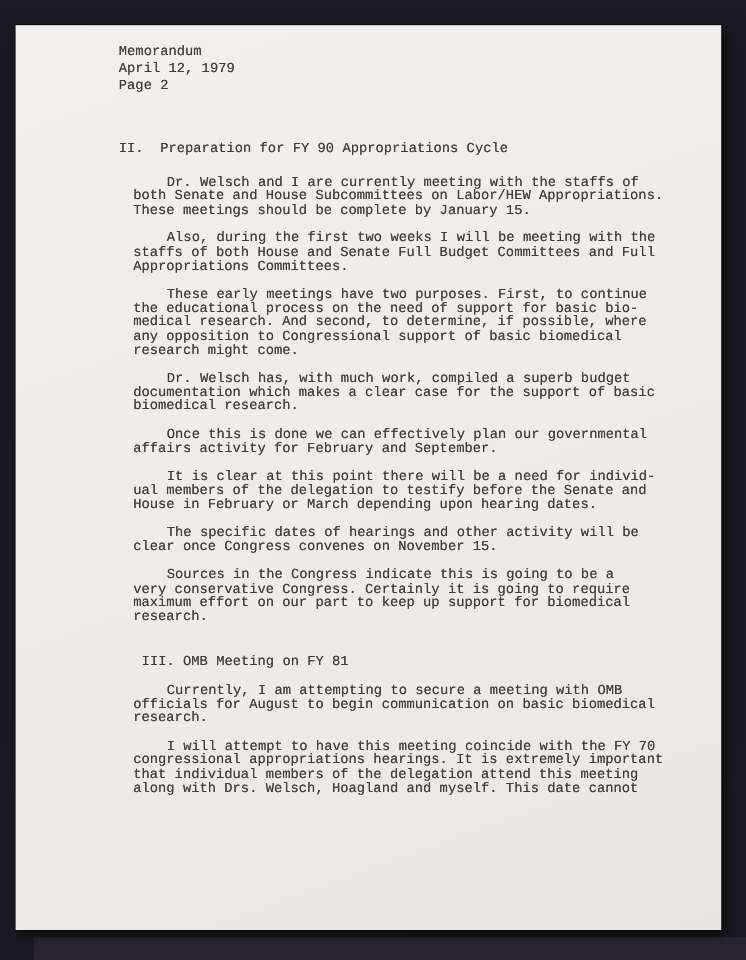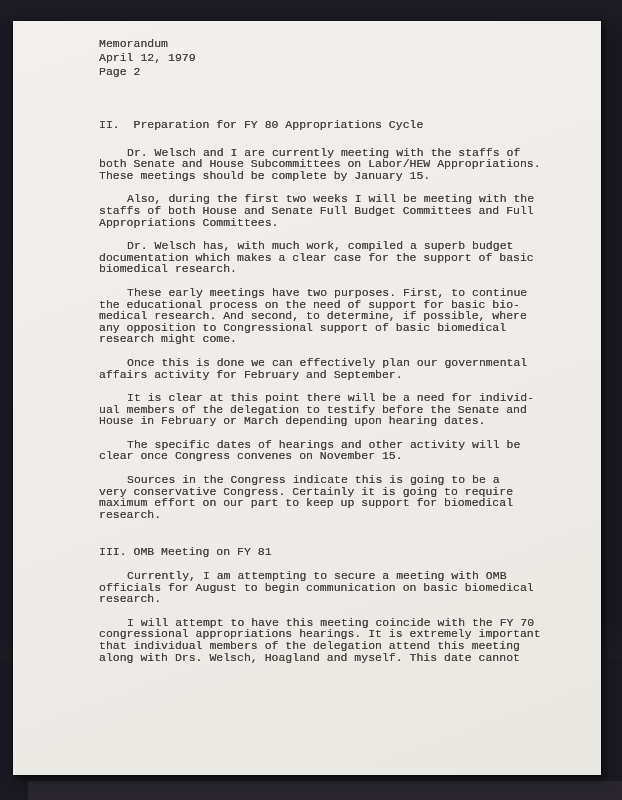--- a/index.html
+++ b/index.html
@@ -50,54 +50,55 @@
     margin-bottom: 40px;
     white-space: pre;
   }
   .heading {
     white-space: pre-wrap;
     margin: 0 0 16px 0;
   }
   .heading.s3 {
     margin-top: 26px;
     margin-bottom: 12px;
+    margin-left: 19px;
   }
   p.para {
-    margin: 0 0 12px 0;
+    margin: 0 0 12px 12px;
     white-space: pre-wrap;
     text-indent: 28px;
   }
 </style>
 </head>
 <body>
 
 <div class="stage">
   <div class="mat-strip"></div>
 
   <div class="paper">
     <div class="content">
 
       <div class="header"><div>Memorandum</div><div>April 12, 1979</div><div>Page 2</div></div>
 
-      <div class="heading">II.  Preparation for FY 80 Appropriations Cycle</div>
+      <div class="heading">II.  Preparation for FY 90 Appropriations Cycle</div>
 
       <p class="para">Dr. Welsch and I are currently meeting with the staffs of
 both Senate and House Subcommittees on Labor/HEW Appropriations.
 These meetings should be complete by January 15.</p>
       <p class="para">Also, during the first two weeks I will be meeting with the
 staffs of both House and Senate Full Budget Committees and Full
 Appropriations Committees.</p>
-      <p class="para">Dr. Welsch has, with much work, compiled a superb budget
-documentation which makes a clear case for the support of basic
-biomedical research.</p>
       <p class="para">These early meetings have two purposes. First, to continue
 the educational process on the need of support for basic bio-
 medical research. And second, to determine, if possible, where
 any opposition to Congressional support of basic biomedical
 research might come.</p>
+      <p class="para">Dr. Welsch has, with much work, compiled a superb budget
+documentation which makes a clear case for the support of basic
+biomedical research.</p>
       <p class="para">Once this is done we can effectively plan our governmental
 affairs activity for February and September.</p>
       <p class="para">It is clear at this point there will be a need for individ-
 ual members of the delegation to testify before the Senate and
 House in February or March depending upon hearing dates.</p>
       <p class="para">The specific dates of hearings and other activity will be
 clear once Congress convenes on November 15.</p>
       <p class="para">Sources in the Congress indicate this is going to be a
 very conservative Congress. Certainly it is going to require
 maximum effort on our part to keep up support for biomedical

